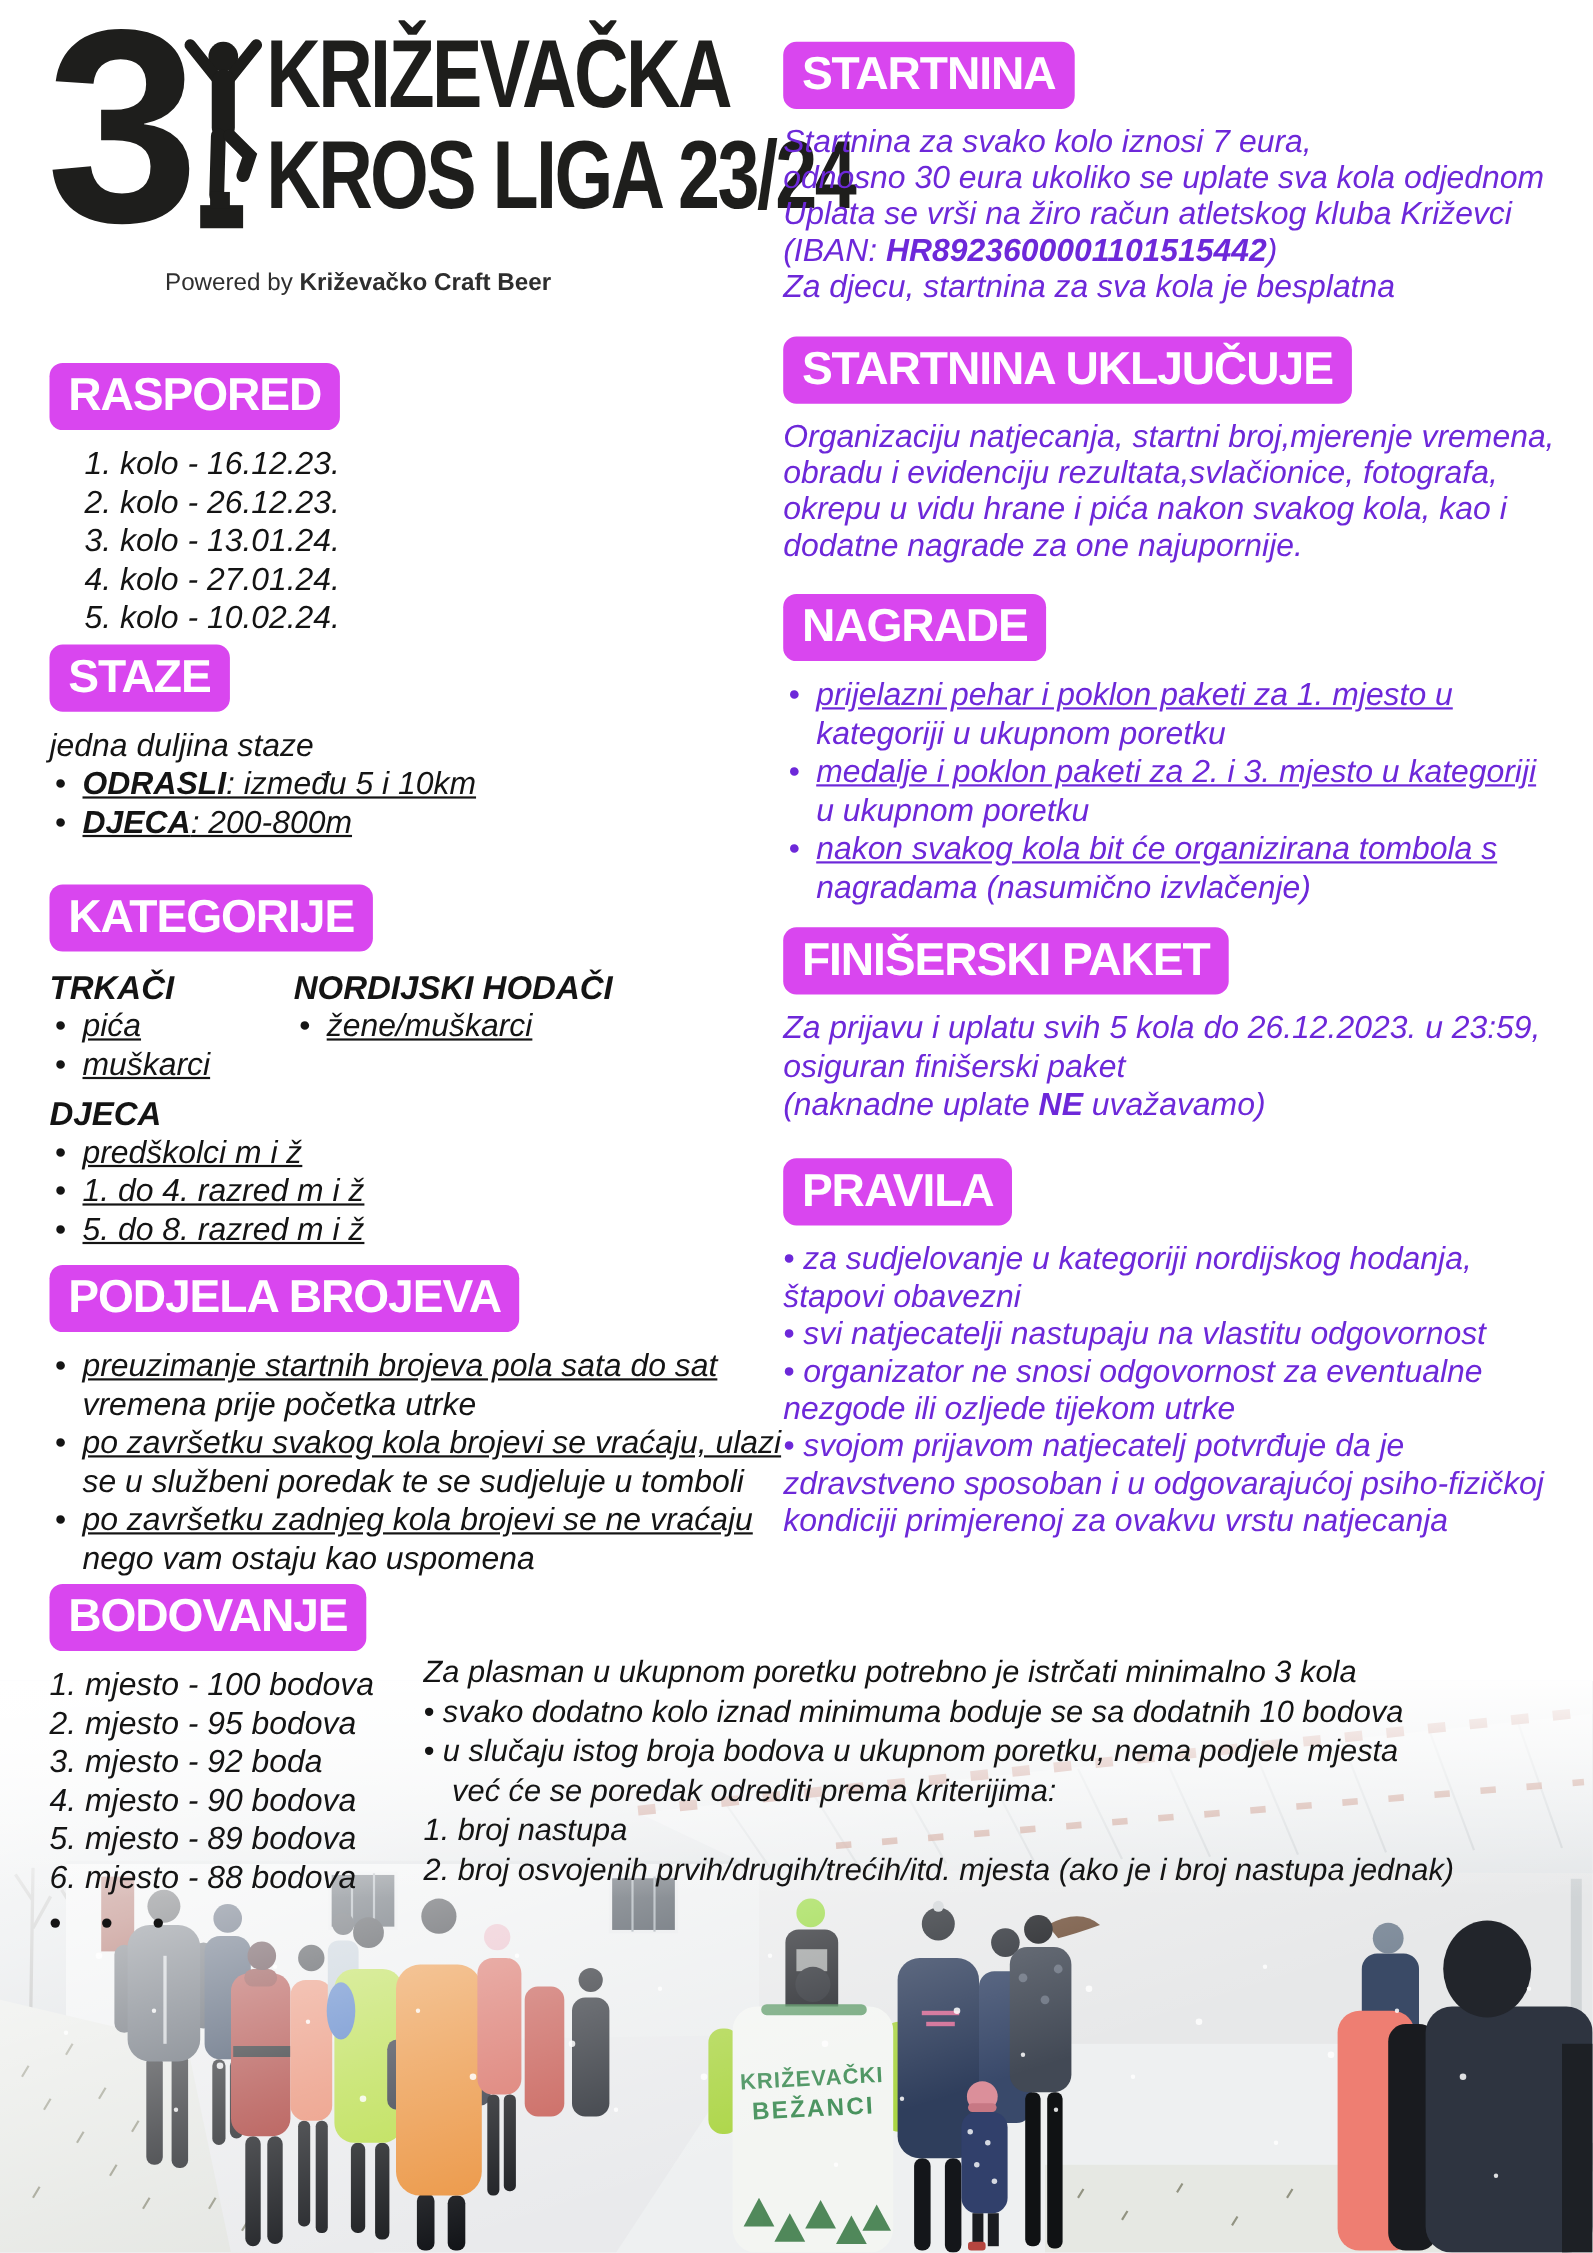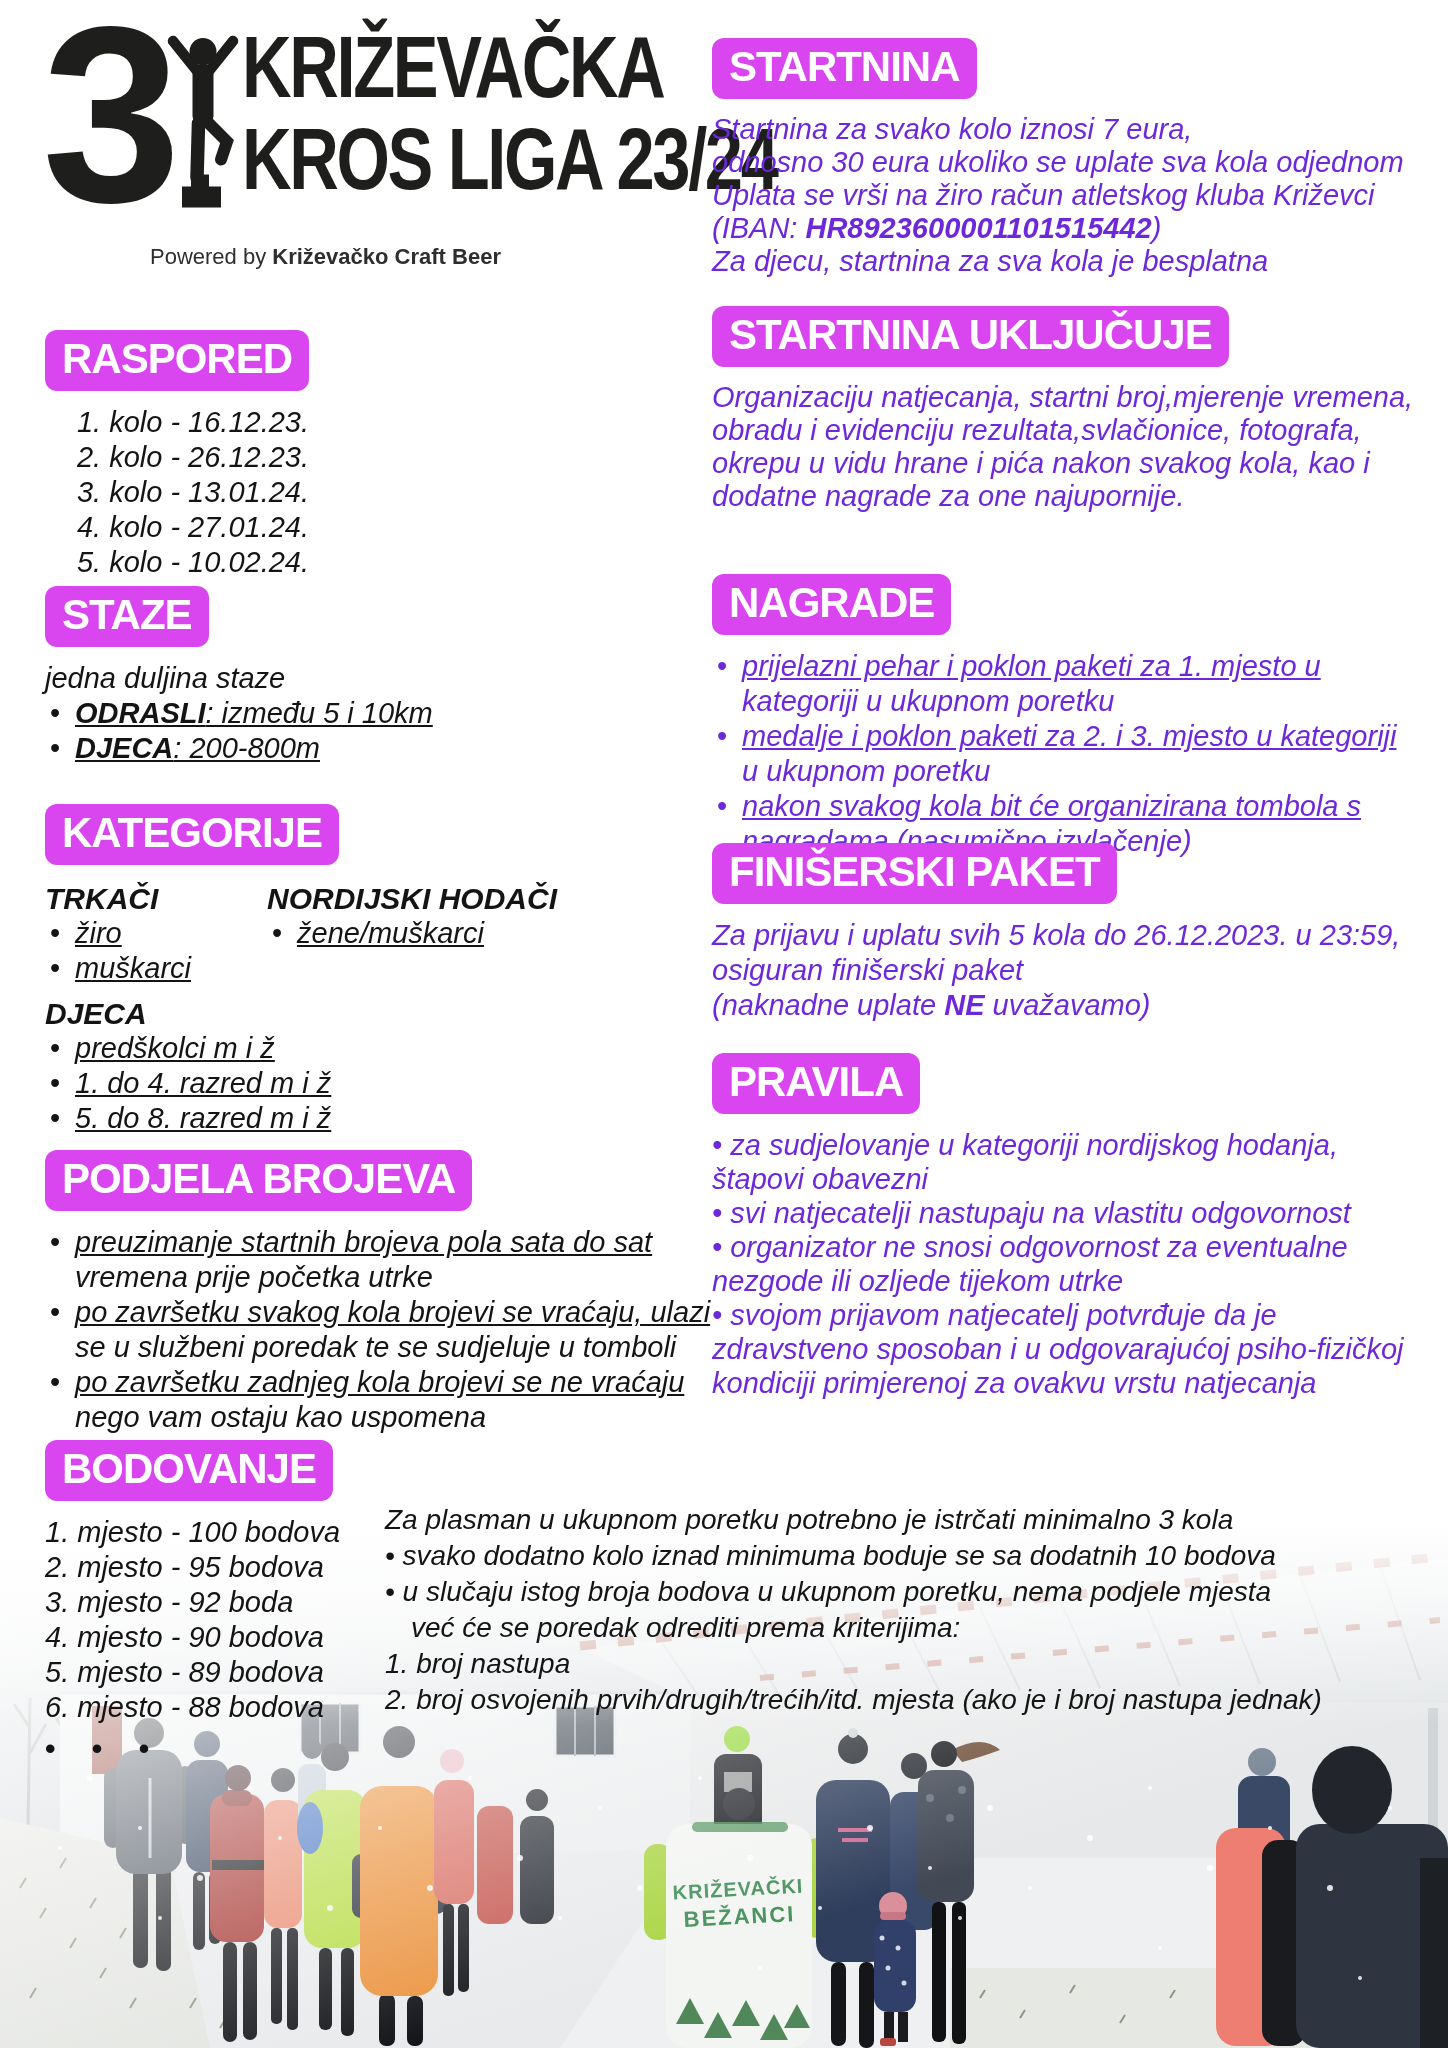--- a/index.html
+++ b/index.html
@@ -312,21 +312,21 @@
       <div class="ln b"><span class="bold">ODRASLI</span><span>: između 5 i 10km</span></div>
       <div class="ln b"><span class="bold">DJECA</span><span>: 200-800m</span></div>
     </div>
   </div>
 
   <div class="abs" style="left:45px;top:804px;">
     <div class="hdr">KATEGORIJE</div>
     <div class="txt" style="margin-top:16px;position:relative;">
       <div style="position:absolute;left:0;top:0;">
         <div class="ln subh" style="font-style:italic;">TRKAČI</div>
-        <div class="ln b">žiro</div>
+        <div class="ln b">pića</div>
         <div class="ln b">muškarci</div>
       </div>
       <div style="position:absolute;left:222px;top:0;">
         <div class="ln subh" style="font-style:italic;">NORDIJSKI HODAČI</div>
         <div class="ln b">žene/muškarci</div>
       </div>
       <div style="padding-top:115px;">
         <div class="ln subh" style="font-style:italic;">DJECA</div>
         <div class="ln b">predškolci m i ž</div>
         <div class="ln b">1. do 4. razred m i ž</div>
@@ -374,21 +374,21 @@
   <div class="abs" style="left:712px;top:306px;">
     <div class="hdr">STARTNINA UKLJUČUJE</div>
     <div class="txt-r mt">
       <div class="ln">Organizaciju natjecanja, startni broj,mjerenje vremena,</div>
       <div class="ln">obradu i evidenciju rezultata,svlačionice, fotografa,</div>
       <div class="ln">okrepu u vidu hrane i pića nakon svakog kola, kao i</div>
       <div class="ln">dodatne nagrade za one najupornije.</div>
     </div>
   </div>
 
-  <div class="abs" style="left:712px;top:540px;margin-top:34px;">
+  <div class="abs" style="left:712px;top:540px;">
     <div class="hdr">NAGRADE</div>
     <div class="txt-r mt" style="line-height:35px;">
       <div class="ln b">prijelazni pehar i poklon paketi za 1. mjesto u</div>
       <div class="ln cont">kategoriji u ukupnom poretku</div>
       <div class="ln b">medalje i poklon paketi za 2. i 3. mjesto u kategoriji</div>
       <div class="ln cont">u ukupnom poretku</div>
       <div class="ln b">nakon svakog kola bit će organizirana tombola s</div>
       <div class="ln cont">nagradama (nasumično izvlačenje)</div>
     </div>
   </div>

